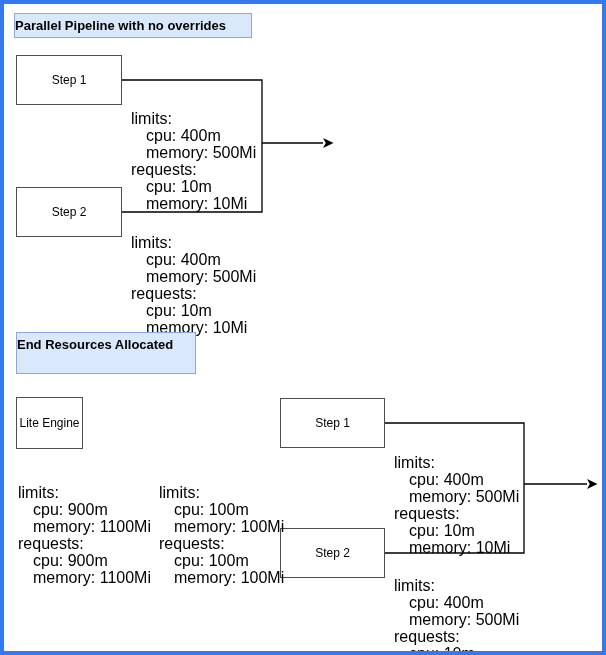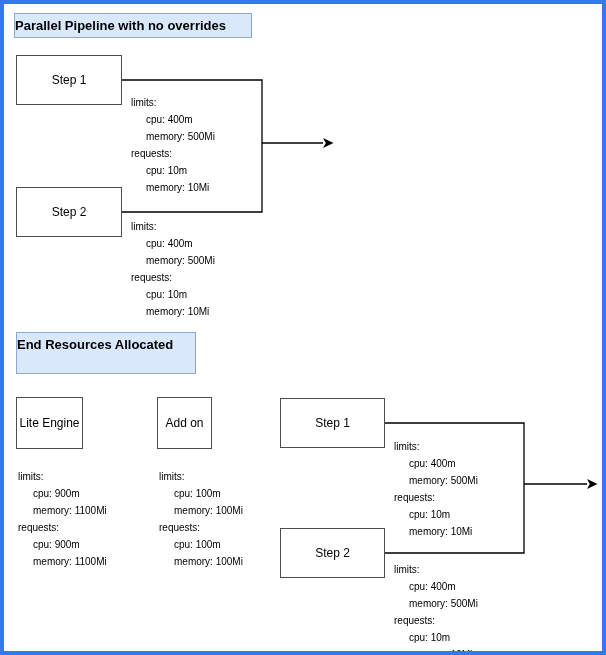--- a/index.html
+++ b/index.html
@@ -56,23 +56,24 @@
     color: var(--text);
     font-size: 12px;
     display: flex;
     align-items: center;
     justify-content: center;
     text-align: center;
     line-height: 18px;
   }
   .res {
     color: var(--text);
-    font-size: 10px;
+    font-size: 16px;
     line-height: 17px;
     white-space: nowrap;
+    margin-top: 16px;
   }
   .res .ind { padding-left: 15px; }
   path.ln {
     stroke: var(--connector);
     stroke-width: 1.3;
     fill: none;
   }
 </style>
 </head>
 <body>
@@ -118,23 +119,20 @@
     <div class="rl ind">cpu: 10m</div>
     <div class="rl ind">memory: 10Mi</div>
   </div>
 
   <div class="abs title-box" style="left:16px; top:332px; width:180px; height:42px;">End Resources Allocated</div>
 
   <div class="abs node" style="left:16px; top:397px; width:67px; height:52px;">
     <span>Lite Engine</span>
   </div>
 
-  <div class="abs node" style="left:157px; top:397px; width:55px; height:52px;">
-    <span>Add on</span>
-  </div>
 
   <div class="abs node" style="left:280px; top:398px; width:105px; height:50px;">
     <span>Step 1</span>
   </div>
 
   <div class="abs node" style="left:280px; top:528px; width:105px; height:50px;">
     <span>Step 2</span>
   </div>
 
   <div class="abs res" style="left:18px; top:468px;">

